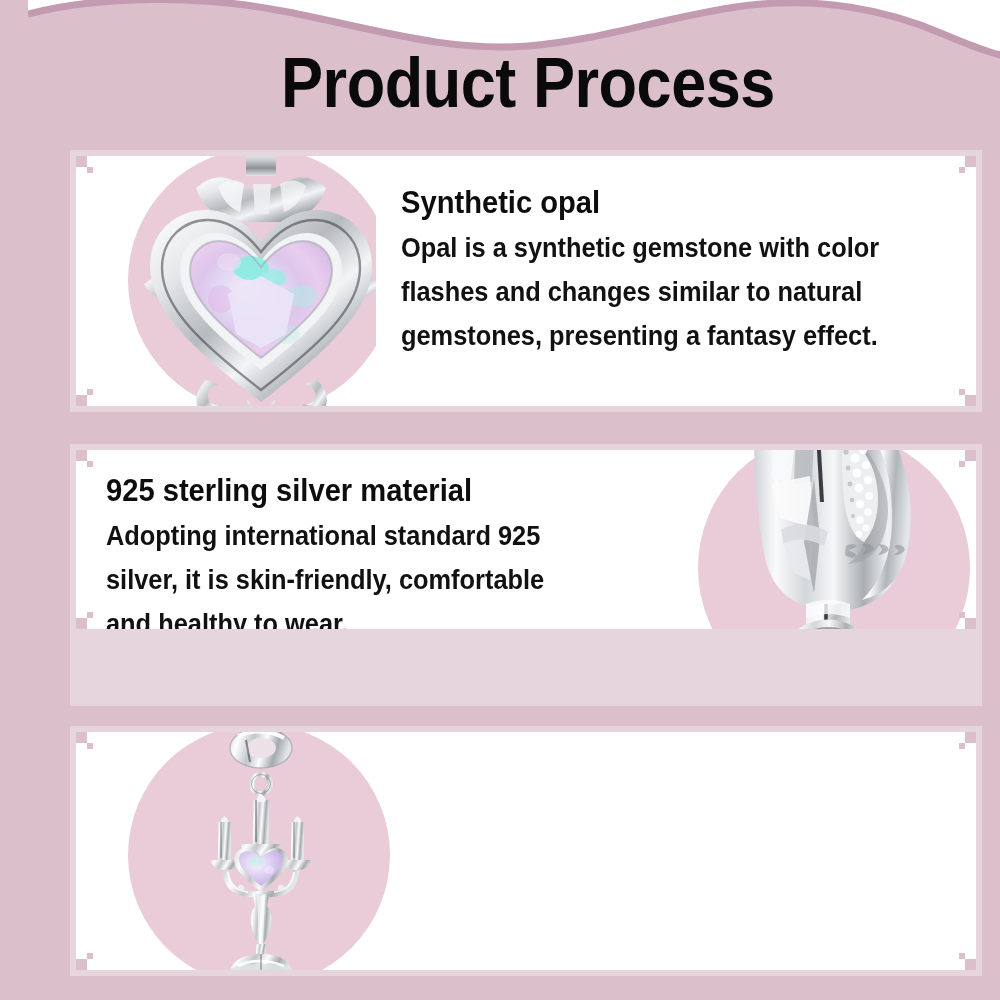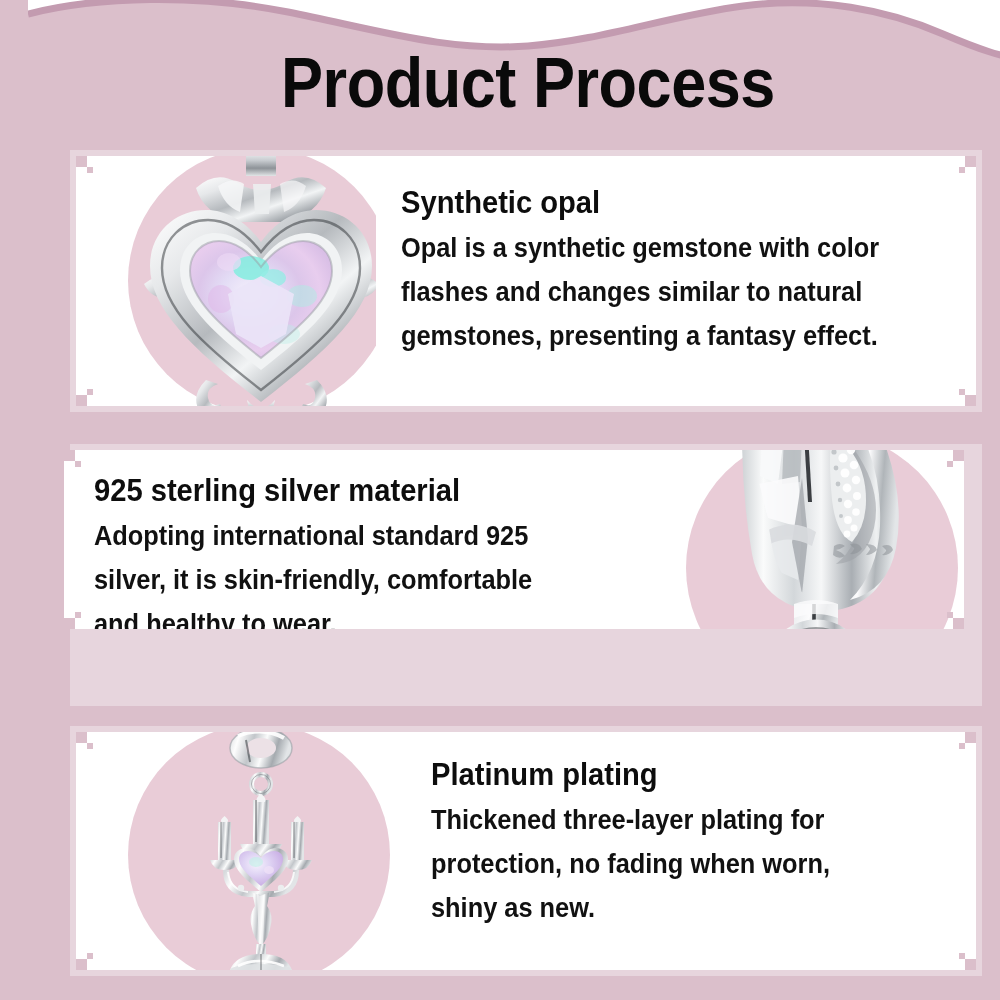--- a/index.html
+++ b/index.html
@@ -219,21 +219,21 @@
     <div class="notch bl"></div>
     <div class="notch br"></div>
     <div class="notch2 tl"></div>
     <div class="notch2 tr"></div>
     <div class="notch2 bl"></div>
     <div class="notch2 br"></div>
   </div>
 
   <div class="halo" style="left:42px;top:444px;width:912px;height:262px;"></div>
 
-  <div class="card" style="left:36px;top:450px;width:900px;height:179px;">
+  <div class="card" style="left:48px;top:450px;width:900px;height:179px;">
     <div class="card-inner">
 
       <div class="txt" style="left:30px;top:24px;">
         <div class="head">925 sterling silver material</div>
         <div class="body-line">Adopting international standard 925</div>
         <div class="body-line">silver, it is skin-friendly, comfortable</div>
         <div class="body-line">and healthy to wear.</div>
       </div>
 
       <div class="photo" style="left:600px;top:0;width:300px;height:250px;">
@@ -430,26 +430,20 @@
 
           <g>
             <path d="M44,244 q6,-16 31,-16 q25,0 31,16 q-12,6 -31,6 q-19,0 -31,-6 z" fill="url(#sil3)"></path>
             <ellipse cx="75" cy="244" rx="31" ry="6" fill="#dfe2e4" opacity=".9"></ellipse>
             <path d="M52,240 q20,-10 46,0" fill="none" stroke="#ffffff" stroke-width="2.6" opacity=".9"></path>
             <path d="M75,228 v18" stroke="#33383c" stroke-width="1.4" opacity=".45" fill="none"></path>
           </g>
         </svg>
       </div>
 
-      <div class="txt" style="left:355px;top:26px;">
-        <div class="head">Platinum plating</div>
-        <div class="body-line">Thickened three-layer plating for</div>
-        <div class="body-line">protection, no fading when worn,</div>
-        <div class="body-line">shiny as new.</div>
-      </div>
     </div>
 
     <div class="notch tl"></div>
     <div class="notch tr"></div>
     <div class="notch bl"></div>
     <div class="notch br"></div>
     <div class="notch2 tl"></div>
     <div class="notch2 tr"></div>
     <div class="notch2 bl"></div>
     <div class="notch2 br"></div>

